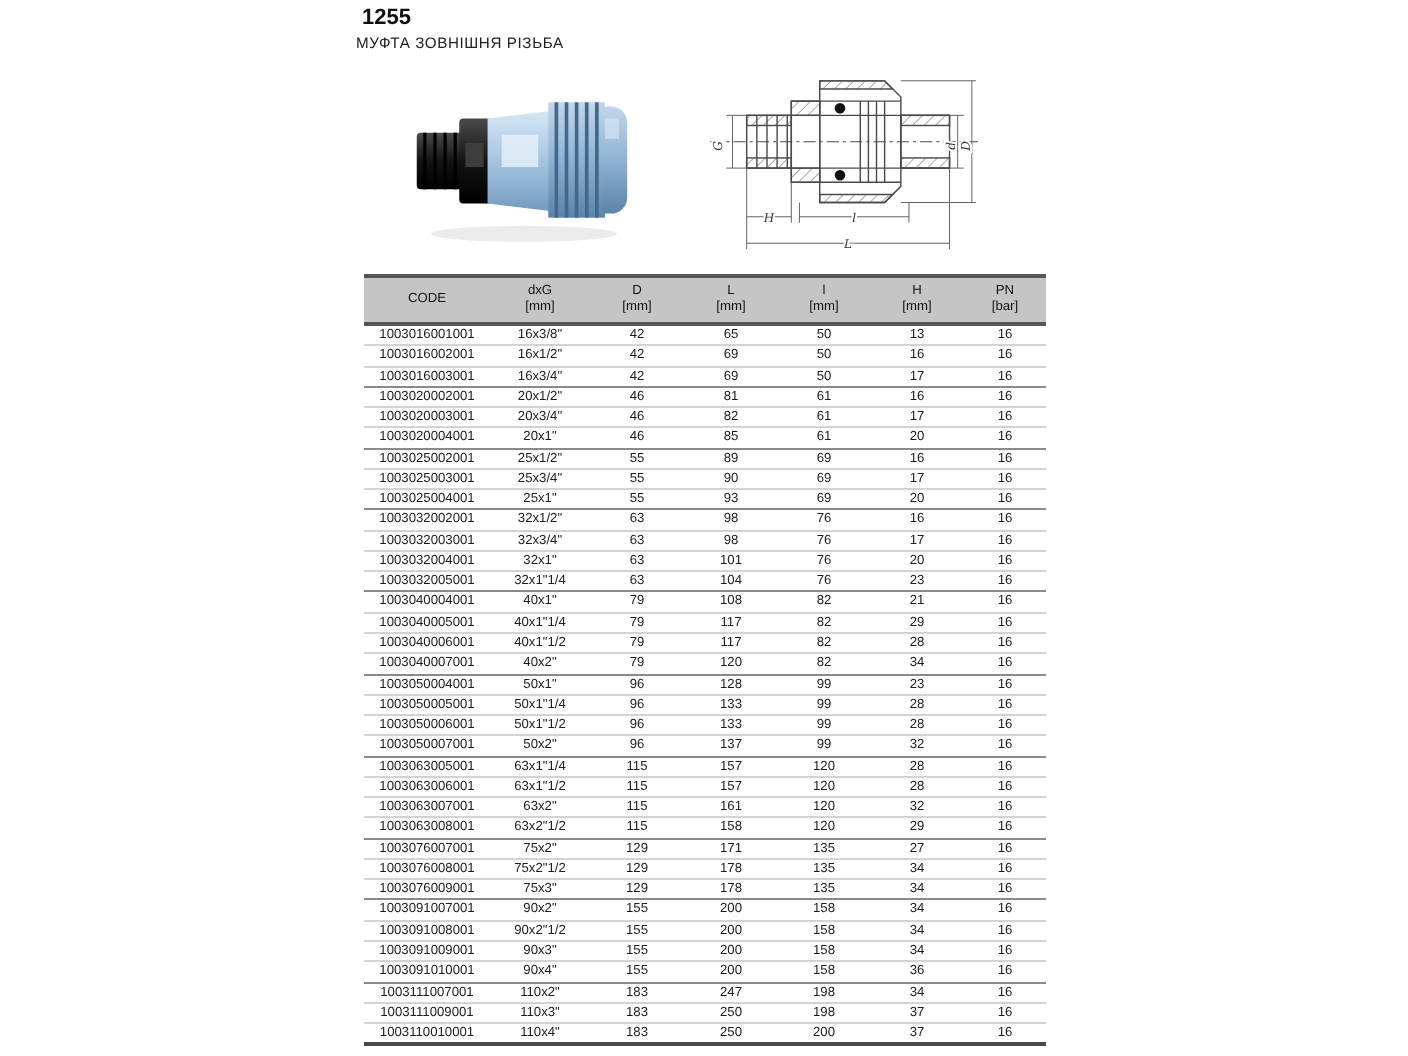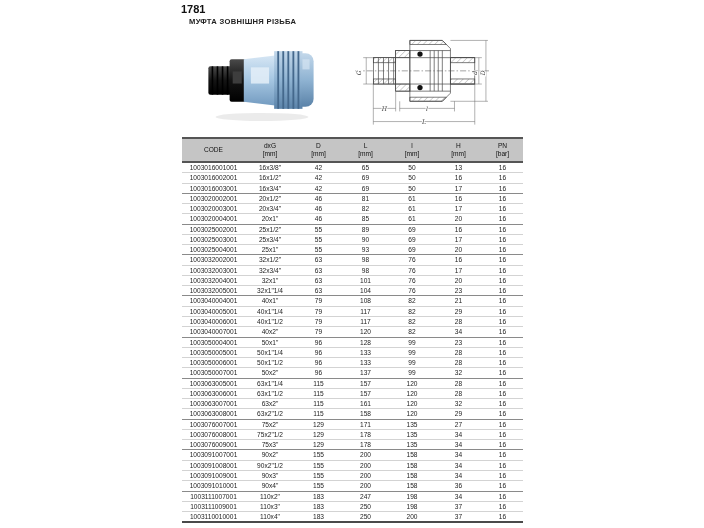--- a/index.html
+++ b/index.html
@@ -2,21 +2,21 @@
 <html><head>
 <meta charset="utf-8">
 <style>
   html,body{margin:0;padding:0;}
   body{
     width:704px;height:528px;position:relative;overflow:hidden;
     background:#ffffff;font-family:"Liberation Sans",sans-serif;
     -webkit-font-smoothing:antialiased;
   }
   .page-code{position:absolute;left:181px;top:3px;font-size:11px;font-weight:bold;color:#111;}
-  .page-title{position:absolute;left:189px;top:17px;font-size:7.6px;color:#222;letter-spacing:.3px;font-weight:bold;}
+  .page-title{position:absolute;left:178px;top:17px;font-size:7.6px;color:#222;letter-spacing:.3px;}
 
   .photo-wrap{position:absolute;left:206px;top:37px;width:112px;height:86px;}
   .diagram-wrap{position:absolute;left:349px;top:26px;width:142px;height:110px;}
 
   table.spec{
     position:absolute;left:182px;top:137px;width:341px;
     border-collapse:collapse;table-layout:fixed;
     border-bottom:2px solid #4a4a4a;
   }
   table.spec thead th{
@@ -36,21 +36,21 @@
   table.spec tbody td{
     font-size:6.6px;color:#1c1c1c;text-align:center;
     height:9.26px;line-height:9.26px;padding:0;
     border-bottom:1px solid #d3d3d3;white-space:nowrap;overflow:hidden;
   }
   table.spec tbody tr.group-end td{border-bottom:1px solid #8a8a8a;}
 </style>
 </head>
 <body>
 
-<div class="page-code">1781</div>
+<div class="page-code">1255</div>
 <div class="page-title">МУФТА ЗОВНІШНЯ РІЗЬБА</div>
 
 <div class="photo-wrap">
   <svg width="112" height="86" viewBox="0 0 110 85">
     <defs>
       <linearGradient id="gBody" x1="0" y1="0" x2="0" y2="1">
         <stop offset="0" stop-color="#d6e6f4"></stop>
           <stop offset="0.45" stop-color="#a9c9e4"></stop>
           <stop offset="1" stop-color="#739bc0"></stop>
       </linearGradient>

